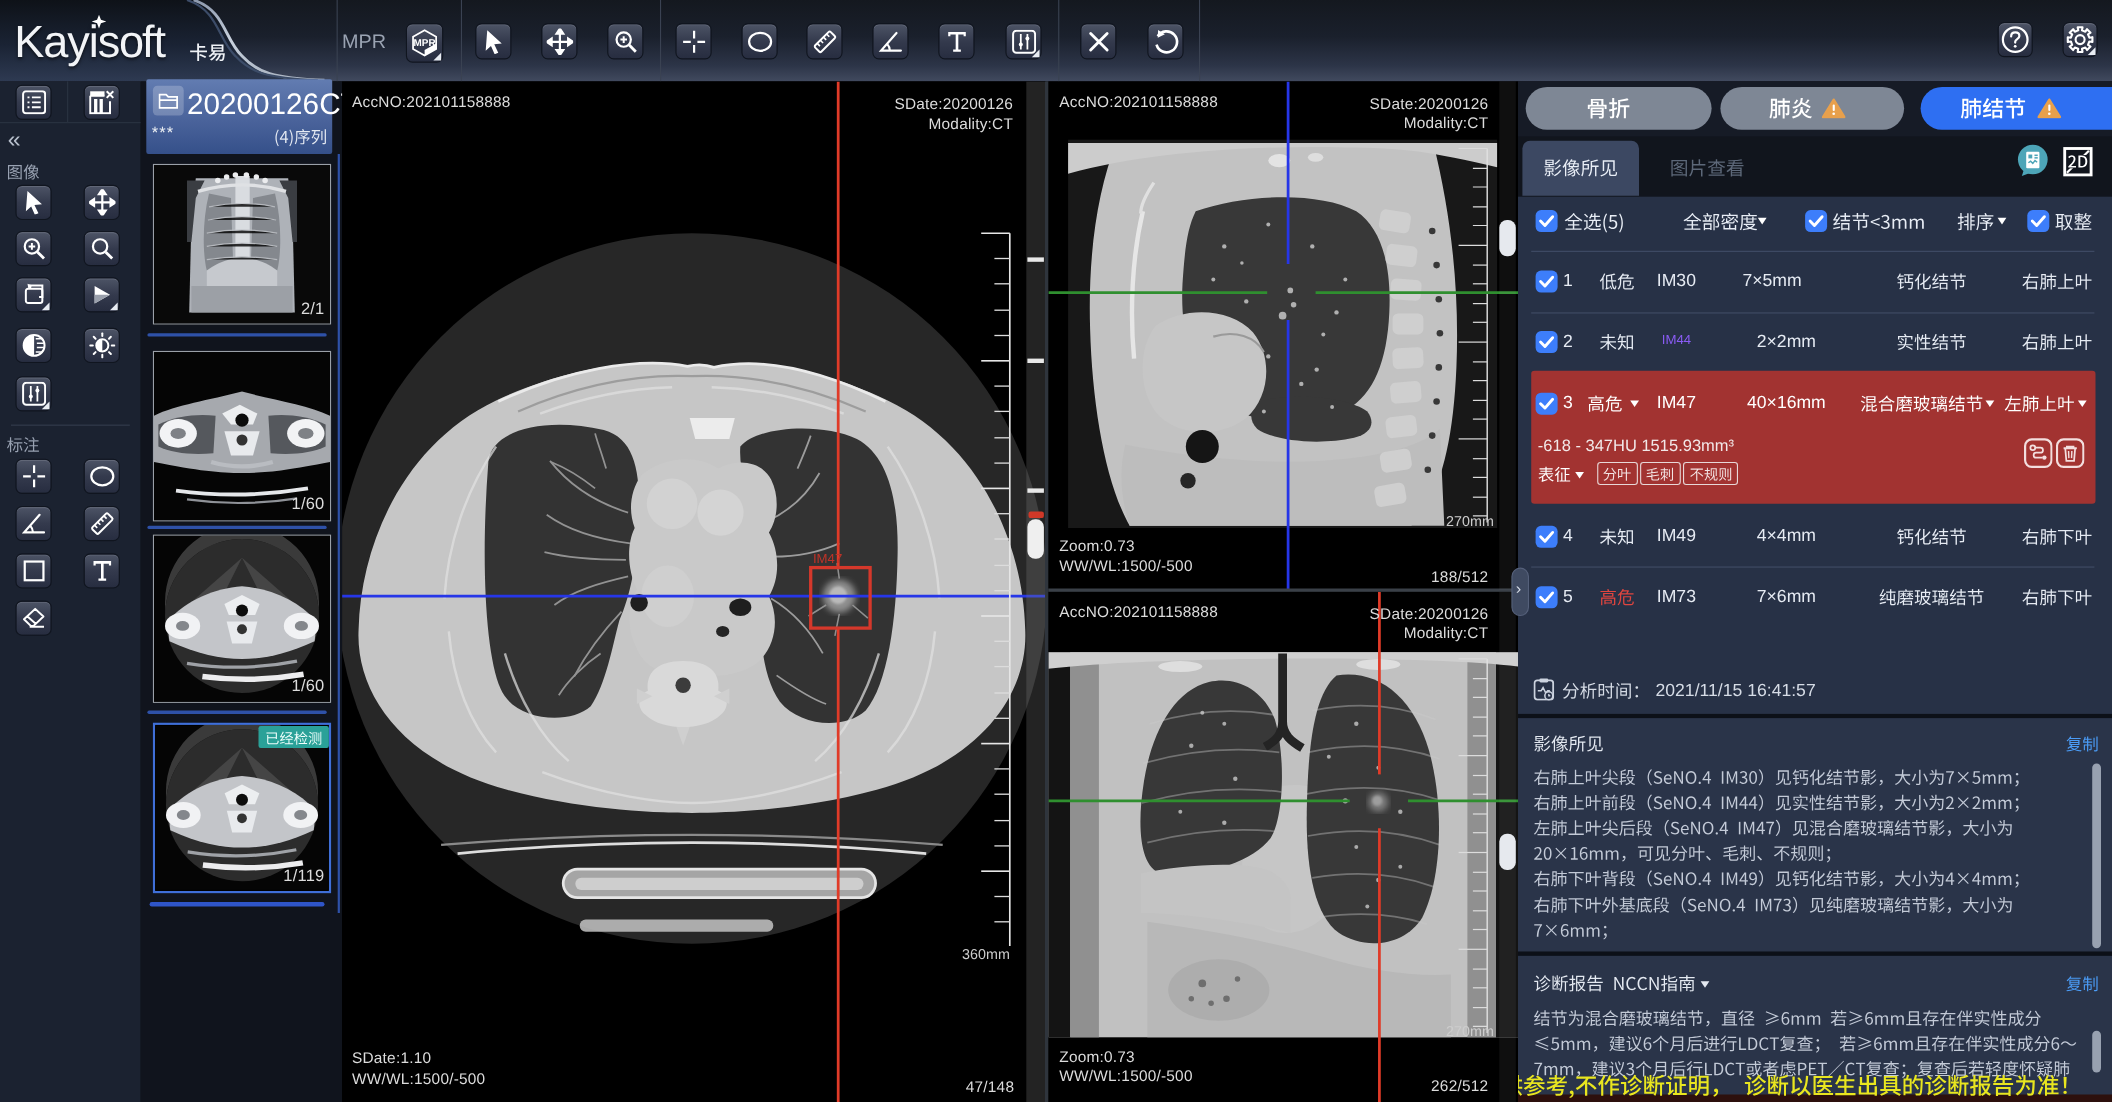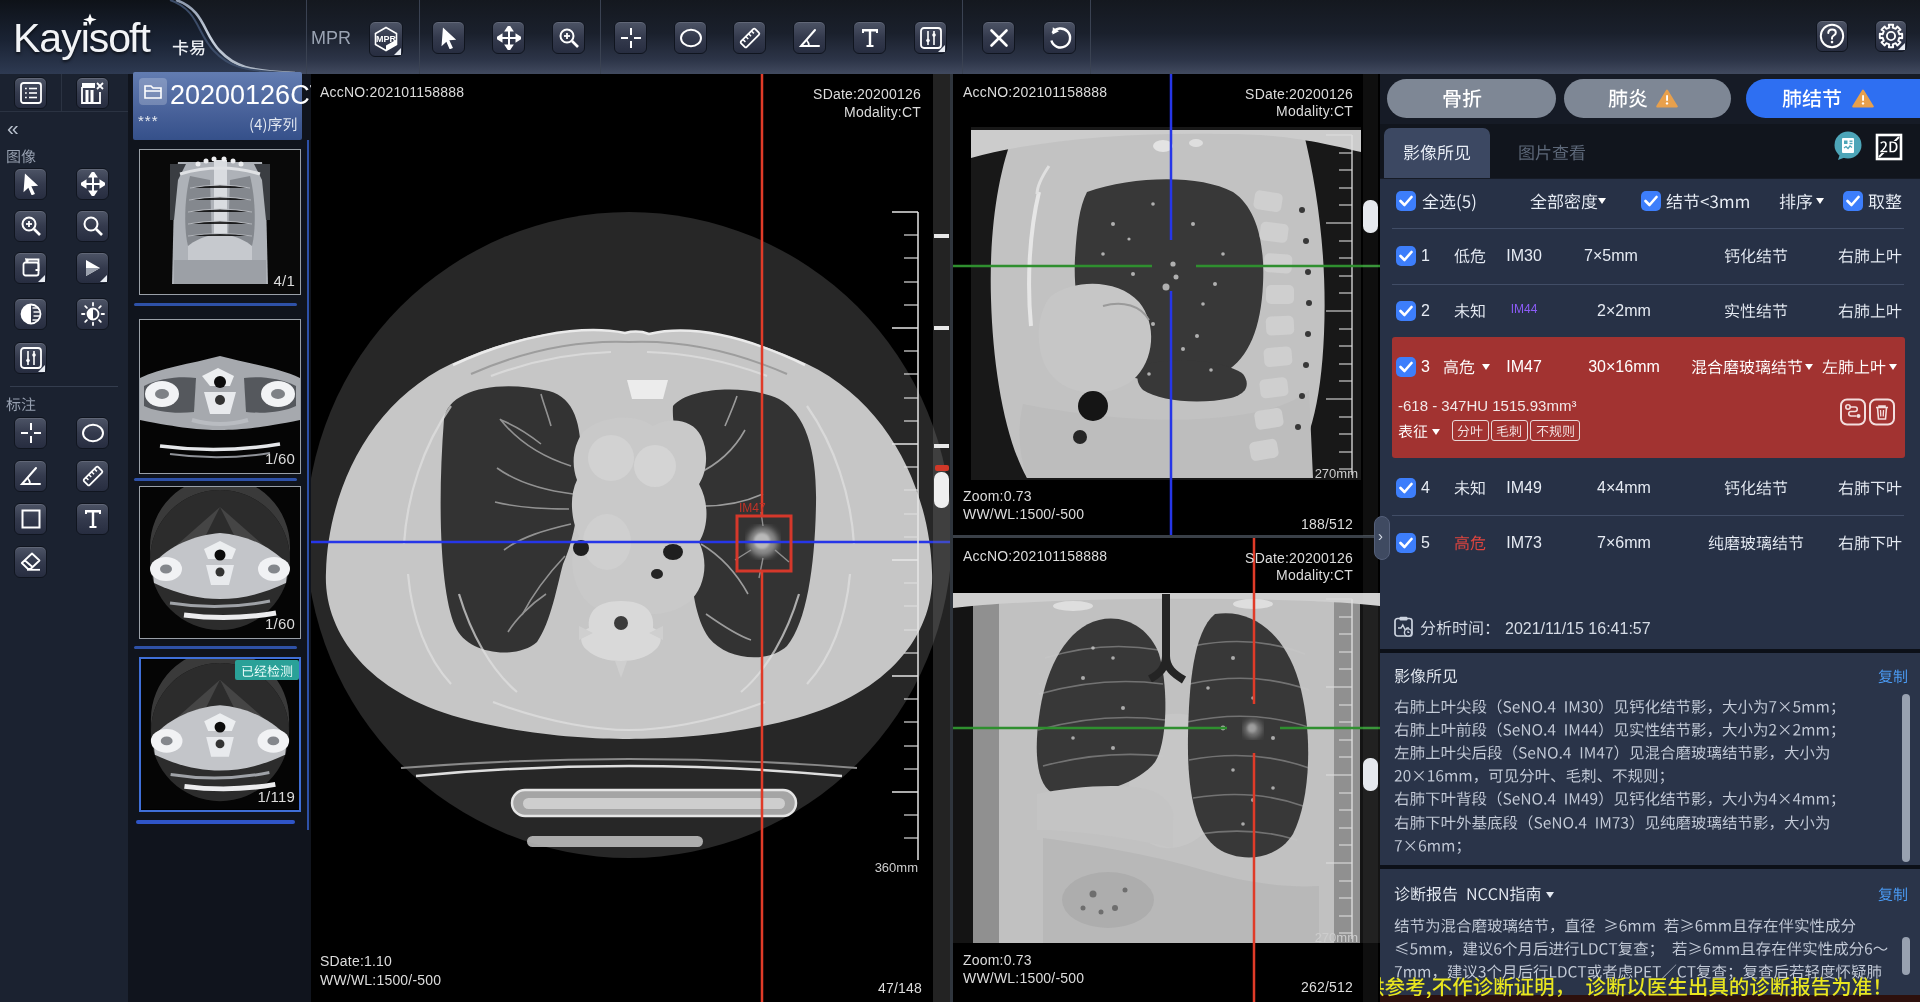--- a/index.html
+++ b/index.html
@@ -533,21 +533,21 @@
 <path d="M40,24 Q80,12 120,24" stroke="#dfe1e4" stroke-width="3" fill="none"></path>
 <g stroke="#c2c5ca" stroke-width="1.1" opacity=".8">
 <path d="M50,38 Q80,32 110,38"></path>
       <path d="M49,50 Q80,44 111,50"></path>
       <path d="M48,62 Q80,56 112,62"></path>
 <path d="M48,74 Q80,68 112,74"></path>
       <path d="M48,86 Q80,81 112,86"></path>
     </g>
 <rect x="34" y="110" width="92" height="24" fill="#9ca0a6"></rect>
 </svg>
-<div class="ovtext" style="left:240px;top:272px;width:55px;text-align:right;font-size:15px">4/1</div>
+<div class="ovtext" style="left:240px;top:272px;width:55px;text-align:right;font-size:15px">2/1</div>
 <div class="abs" style="left:134px;top:303px;width:163px;height:3px;background:#2e51a8;border-radius:2px"></div>
 <div class="abs" style="left:139px;top:319px;width:162px;height:155px;border:1px solid #9aa0a8;background:#000"></div>
 <svg class="abs" style="left:140px;top:320px" width="160" height="153" viewBox="0 0 160 153">
 <rect width="160" height="153" fill="#050505"></rect>
 <path d="M0,58 C20,48 50,44 80,36 C110,44 140,48 160,58 L160,100 C120,108 100,110 80,110 C60,110 40,108 0,100 Z" fill="#a6a9ae"></path>
 <path d="M4,66 C20,58 40,56 56,58 L54,92 C36,94 16,92 4,86 Z" fill="#55585d"></path>
 <path d="M156,66 C140,58 120,56 104,58 L106,92 C124,94 144,92 156,86 Z" fill="#55585d"></path>
 <ellipse cx="22" cy="74" rx="17" ry="13" fill="#f2f3f5"></ellipse>
 <ellipse cx="22" cy="74" rx="7" ry="5" fill="#7e8186"></ellipse>
 <ellipse cx="138" cy="74" rx="17" ry="13" fill="#f2f3f5"></ellipse>
@@ -1150,21 +1150,21 @@
   </div>
 <div class="abs" style="left:1421px;top:358px;font-size:16px;color:#fff">3</div>
 <svg style="position:absolute;left:1443.0px;top:357.0px;width:34.0px;height:21.6px;overflow:visible" viewBox="0 0 34.0 21.6">
     <g fill="#fff" transform="translate(0,16) scale(0.016000)">
       <use href="#g9ad8" x="0"></use>
       <use href="#g5371" x="1000"></use>
     </g>
   </svg>
 <div class="abs" style="left:1482px;top:364px;width:0;height:0;border-left:4.5px solid transparent;border-right:4.5px solid transparent;border-top:6px solid #fff"></div>
 <div class="abs" style="left:1499px;top:358px;width:50px;text-align:center;font-size:16px;color:#fff">IM47</div>
-<div class="abs" style="left:1584px;top:358px;width:80px;text-align:center;font-size:16px;color:#fff">30×16mm</div>
+<div class="abs" style="left:1584px;top:358px;width:80px;text-align:center;font-size:16px;color:#fff">40×16mm</div>
 <svg style="position:absolute;left:1691.0px;top:357.0px;width:114.0px;height:21.6px;overflow:visible" viewBox="0 0 114.0 21.6">
     <g fill="#fff" transform="translate(0,16) scale(0.016000)">
       <use href="#g6df7" x="0"></use>
       <use href="#g5408" x="1000"></use>
       <use href="#g78e8" x="2000"></use>
       <use href="#g73bb" x="3000"></use>
       <use href="#g7483" x="4000"></use>
       <use href="#g7ed3" x="5000"></use>
       <use href="#g8282" x="6000"></use>
     </g>

